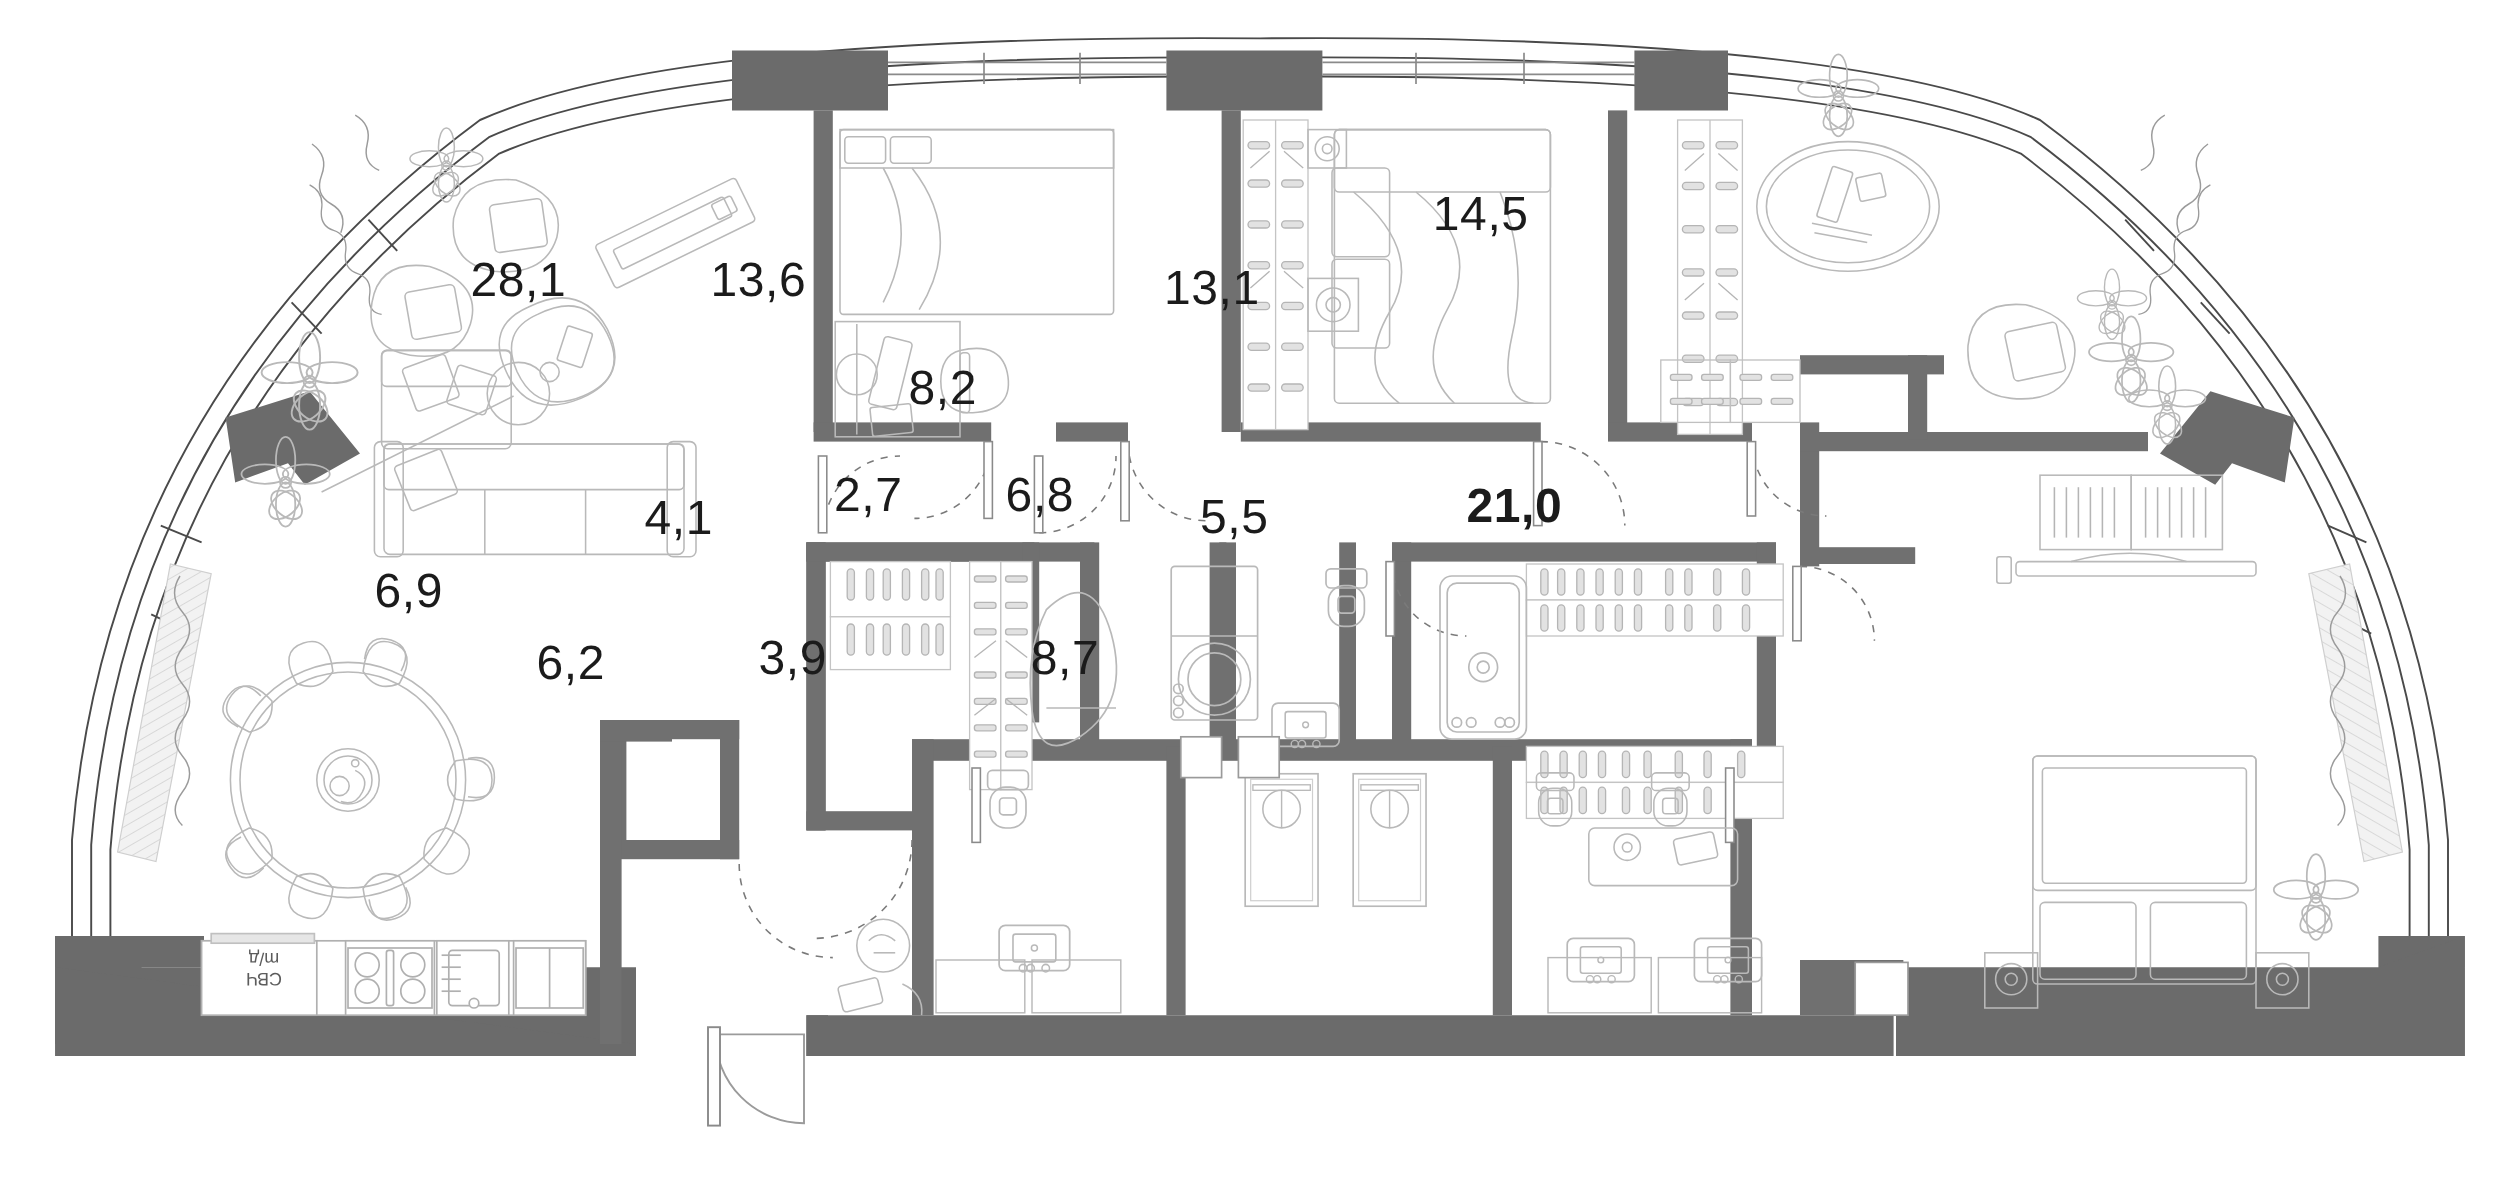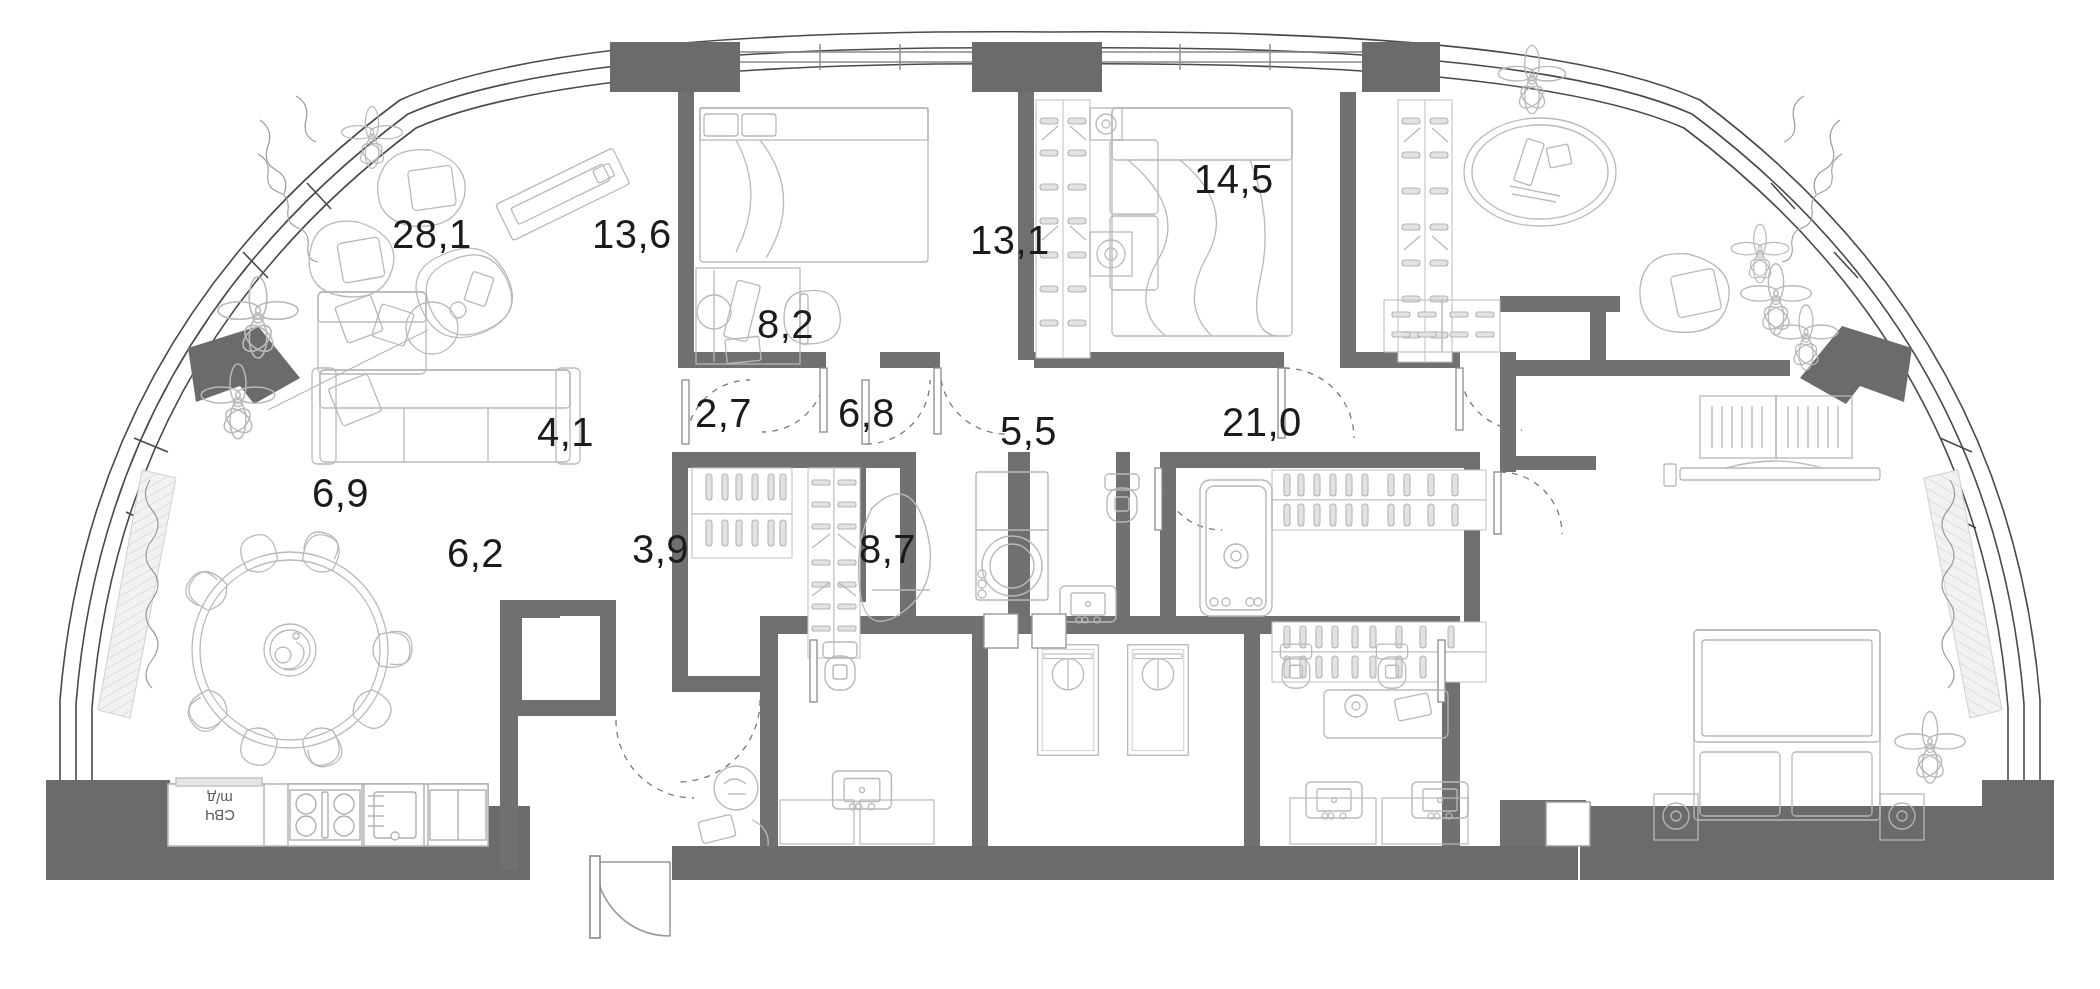--- a/index.html
+++ b/index.html
@@ -742,21 +742,21 @@
 
 <div class="area-label" style="left:392px;top:212px;">28,1</div>
 <div class="area-label" style="left:592px;top:212px;">13,6</div>
 <div class="area-label" style="left:970px;top:218px;">13,1</div>
 <div class="area-label" style="left:1194px;top:157px;">14,5</div>
 <div class="area-label" style="left:757px;top:302px;">8,2</div>
 <div class="area-label" style="left:537px;top:410px;">4,1</div>
 <div class="area-label" style="left:684px;top:391px;margin-left:11px;">2,7</div>
 <div class="area-label" style="left:838px;top:391px;">6,8</div>
 <div class="area-label" style="left:1000px;top:409px;">5,5</div>
-<div class="area-label" style="left:1222px;top:400px;">21,0</div>
+<div class="area-label" style="left:1222px;top:400px;font-weight:bold;">21,0</div>
 <div class="area-label" style="left:312px;top:471px;">6,9</div>
 <div class="area-label" style="left:447px;top:531px;">6,2</div>
 <div class="area-label" style="left:632px;top:527px;">3,9</div>
 <div class="area-label" style="left:859px;top:527px;">8,7</div>
 
 <div class="appliance-label" style="left:180px;top:790px;width:80px;">СВЧ
 m/д</div>
 
 </div>
 

